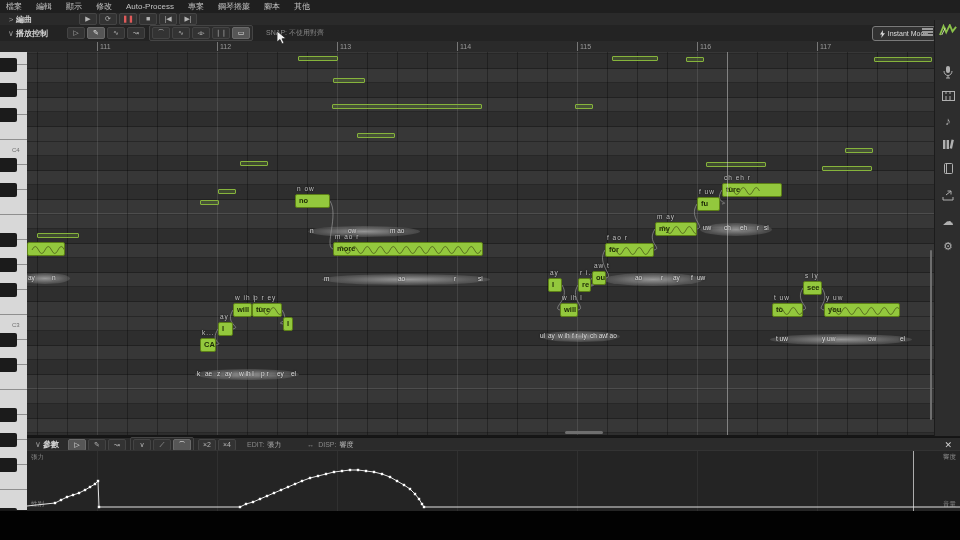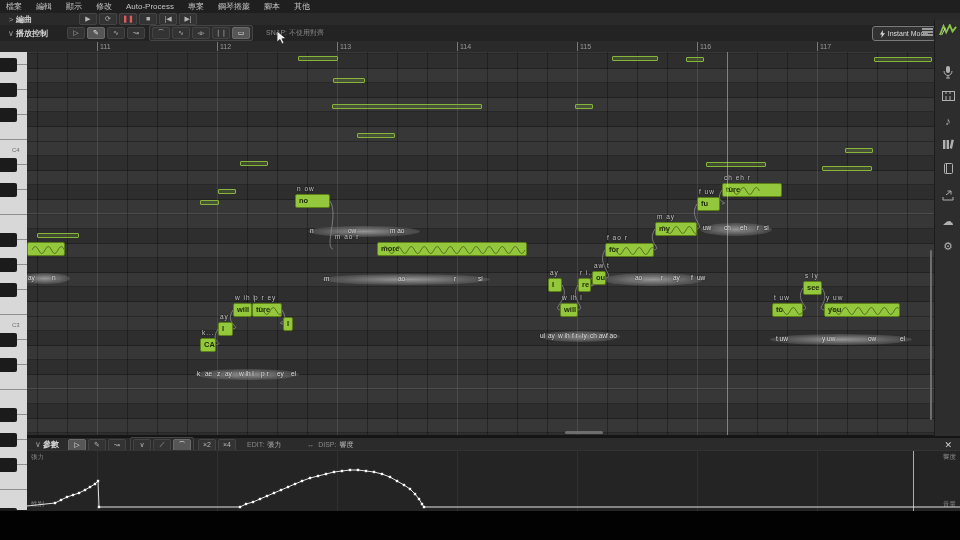--- a/index.html
+++ b/index.html
@@ -338,21 +338,21 @@
       <div class="phoneme" style="left: 235px; top: 294px;">w ih l</div>
       <div class="note" style="left: 233px; top: 303px; width: 19px;"><span>will</span></div>
       <div class="phoneme" style="left: 254px; top: 294px;">p r ey</div>
       <div class="note" style="left: 252px; top: 303px; width: 30px;"><span>ture</span><svg width="26" height="14" style="position: absolute; left: 2px; top: 0px;">
           <path d="M2 7 q3.25 -7 6.5 0 q3.25 7 6.5 0 q3.25 -7 6.5 0 q3.25 7 6.5 0" fill="none" stroke="#4c5c1a" stroke-width="1" opacity="0.8"></path>
         </svg></div>
       <div class="note" style="left: 283px; top: 317px; width: 10px;"><span>I</span></div>
       <div class="phoneme" style="left: 297px; top: 185px;">n ow</div>
       <div class="note" style="left: 295px; top: 194px; width: 35px;"><span>no</span></div>
       <div class="phoneme" style="left: 335px; top: 233px;">m ao r</div>
-      <div class="note" style="left: 333px; top: 242px; width: 150px; margin-left: 44px;"><span>more</span><svg width="146" height="14" style="position: absolute; left: 2px; top: 0px;">
+      <div class="note" style="left: 333px; top: 242px; width: 150px;"><span>more</span><svg width="146" height="14" style="position: absolute; left: 2px; top: 0px;">
           <path d="M2 7 q3.25 -7 6.5 0 q3.25 7 6.5 0 q3.25 -7 6.5 0 q3.25 7 6.5 0 q3.25 -7 6.5 0 q3.25 7 6.5 0 q3.25 -7 6.5 0 q3.25 7 6.5 0 q3.25 -7 6.5 0 q3.25 7 6.5 0 q3.25 -7 6.5 0 q3.25 7 6.5 0 q3.25 -7 6.5 0 q3.25 7 6.5 0 q3.25 -7 6.5 0 q3.25 7 6.5 0 q3.25 -7 6.5 0 q3.25 7 6.5 0 q3.25 -7 6.5 0 q3.25 7 6.5 0 q3.25 -7 6.5 0 q3.25 7 6.5 0" fill="none" stroke="#4c5c1a" stroke-width="1" opacity="0.8"></path>
         </svg></div>
       <div class="phoneme" style="left: 550px; top: 269px;">ay</div>
       <div class="note" style="left: 548px; top: 278px; width: 14px;"><span>I</span></div>
       <div class="phoneme" style="left: 562px; top: 294px;">w ih l</div>
       <div class="note" style="left: 560px; top: 303px; width: 18px;"><span>will</span></div>
       <div class="phoneme" style="left: 580px; top: 269px;">r i..</div>
       <div class="note" style="left: 578px; top: 278px; width: 13px;"><span>re</span></div>
       <div class="phoneme" style="left: 594px; top: 262px;">aw t</div>
       <div class="note" style="left: 592px; top: 271px; width: 14px;"><span>out</span></div>

